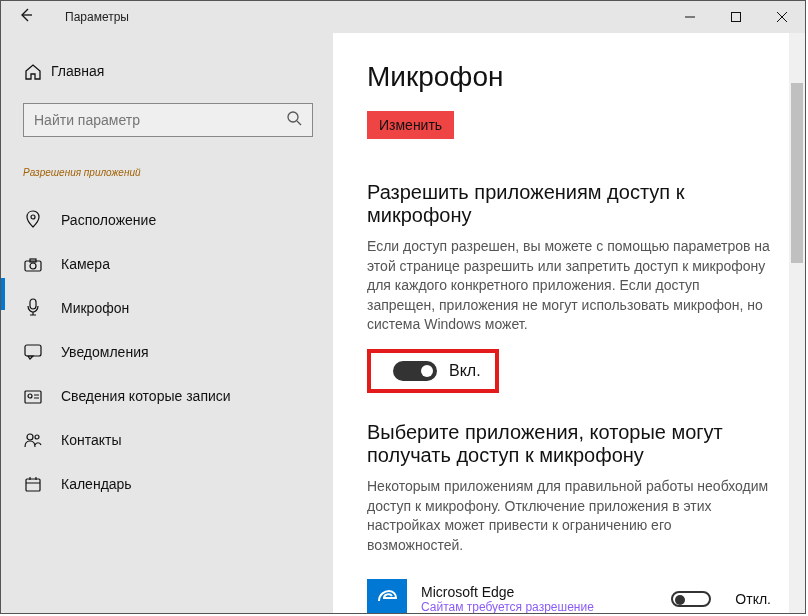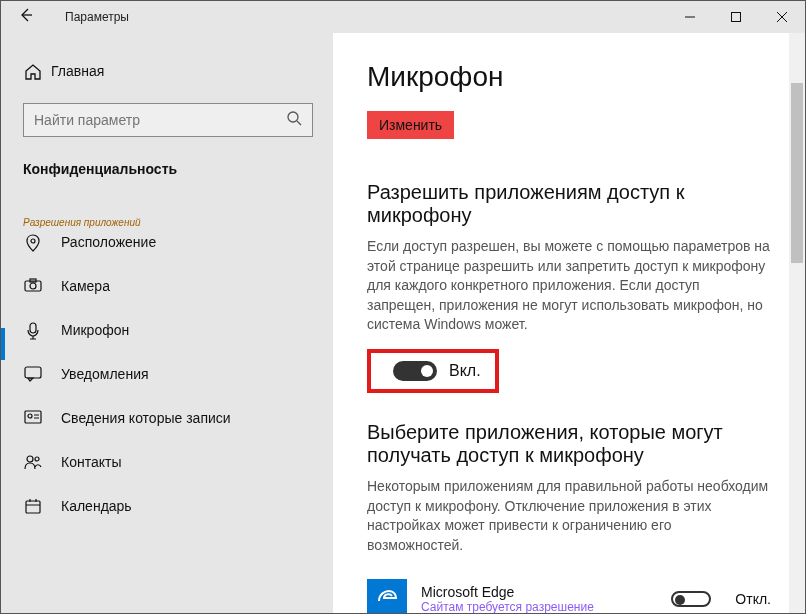--- a/index.html
+++ b/index.html
@@ -37,21 +37,21 @@
     color: #666; width: 240px; font-family: inherit;
   }
   .section-hdr {
     padding: 24px 22px 10px 22px; font-size: 14px; font-weight: 600; color: #111;
   }
   .subhdr {
     padding: 30px 22px 6px 22px; font-size: 10px; color: #a16207; font-style: italic;
   }
   .nav-list { display: flex; flex-direction: column; }
   .nav-item {
-    display: flex; align-items: flex-start; gap: 18px; height: 44px;
+    display: flex; align-items: flex-end; gap: 18px; height: 44px;
     padding: 0 22px; font-size: 14px; color: #111; position: relative;
   }
   .nav-item.active::before {
     content: ""; position: absolute; left: 0; top: 6px; bottom: 6px; width: 4px; background: #0078d4;
   }
   .icon-slot { width: 20px; display: flex; justify-content: center; }
   .content {
     flex: 1; padding: 28px 34px 0 34px; overflow: hidden; color: #111; position: relative;
   }
   .page-title { font-size: 28px; font-weight: 400; margin-bottom: 18px; }
@@ -142,21 +142,20 @@
           <input placeholder="Найти параметр" style="">
           <span>
             <svg width="16" height="16" viewBox="0 0 16 16">
                 <circle cx="7" cy="7" r="5" stroke="#555" stroke-width="1.3" fill="none"></circle>
                 <path d="M11 11 L15 15" stroke="#555" stroke-width="1.3"></path>
               </svg>
           </span>
         </div>
       </div>
 
-      <div class="section-hdr">Конфиденциальность</div>
       <div class="subhdr">Разрешения приложений</div>
 
       <div class="nav-list">
         <div class="nav-item">
           <span class="icon-slot">
             <svg width="16" height="18" viewBox="0 0 16 18">
                 <path d="M8 1 C4 1 2 4 2 7 C2 11 8 17 8 17 C8 17 14 11 14 7 C14 4 12 1 8 1 Z" stroke="#111" stroke-width="1.2" fill="none"></path>
                 <circle cx="8" cy="7" r="2" stroke="#111" stroke-width="1.2" fill="none"></circle>
               </svg>
           </span>

